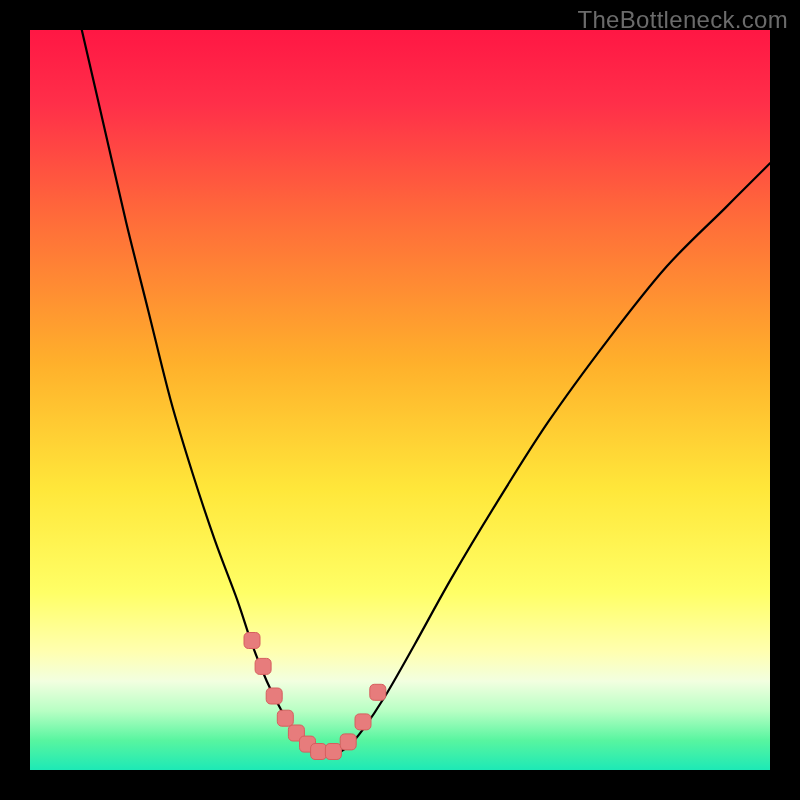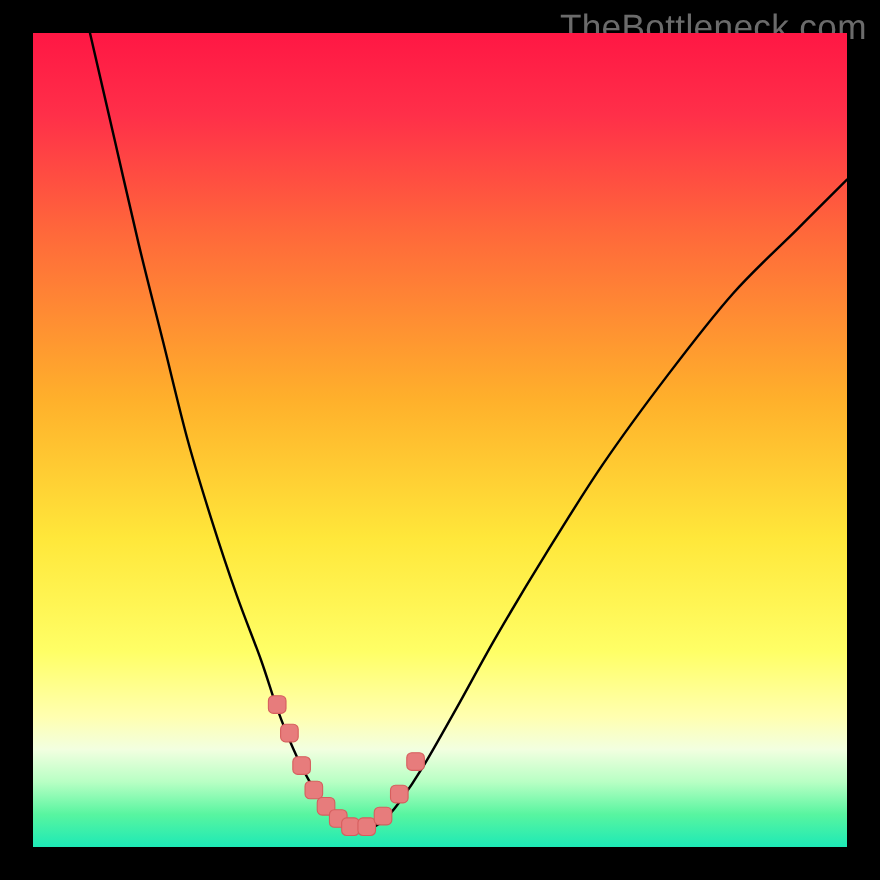--- a/index.html
+++ b/index.html
@@ -38,21 +38,21 @@
     left: 0;
     top: 0;
     width: 100%;
     height: 100%;
   }
   .watermark {
     position: absolute;
     top: 6px;
     right: 12px;
     color: #6b6b6b;
-    font-size: 32px;
+    font-size: 24px;
     font-weight: 500;
     letter-spacing: 0.3px;
   }
 </style>
 </head>
 <body>
 
 <div class="frame">
   <div class="watermark">TheBottleneck.com</div>
 

